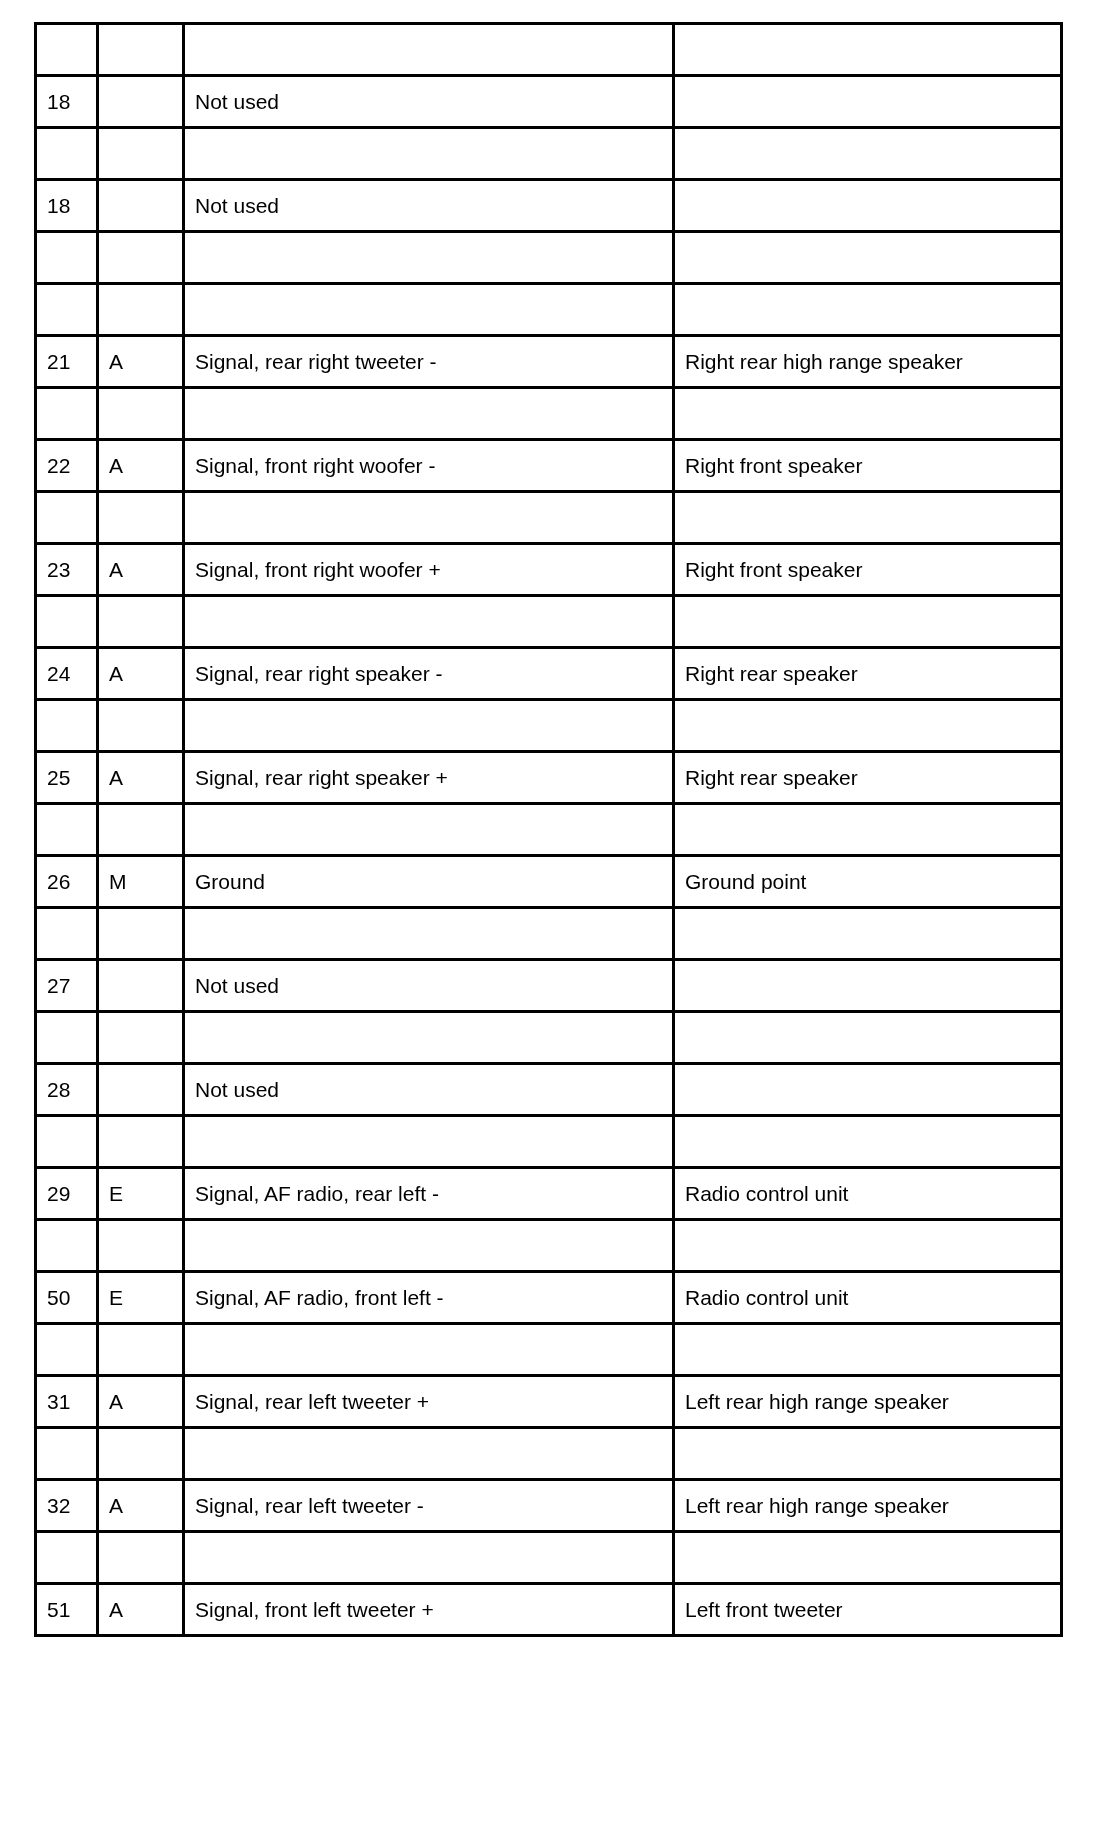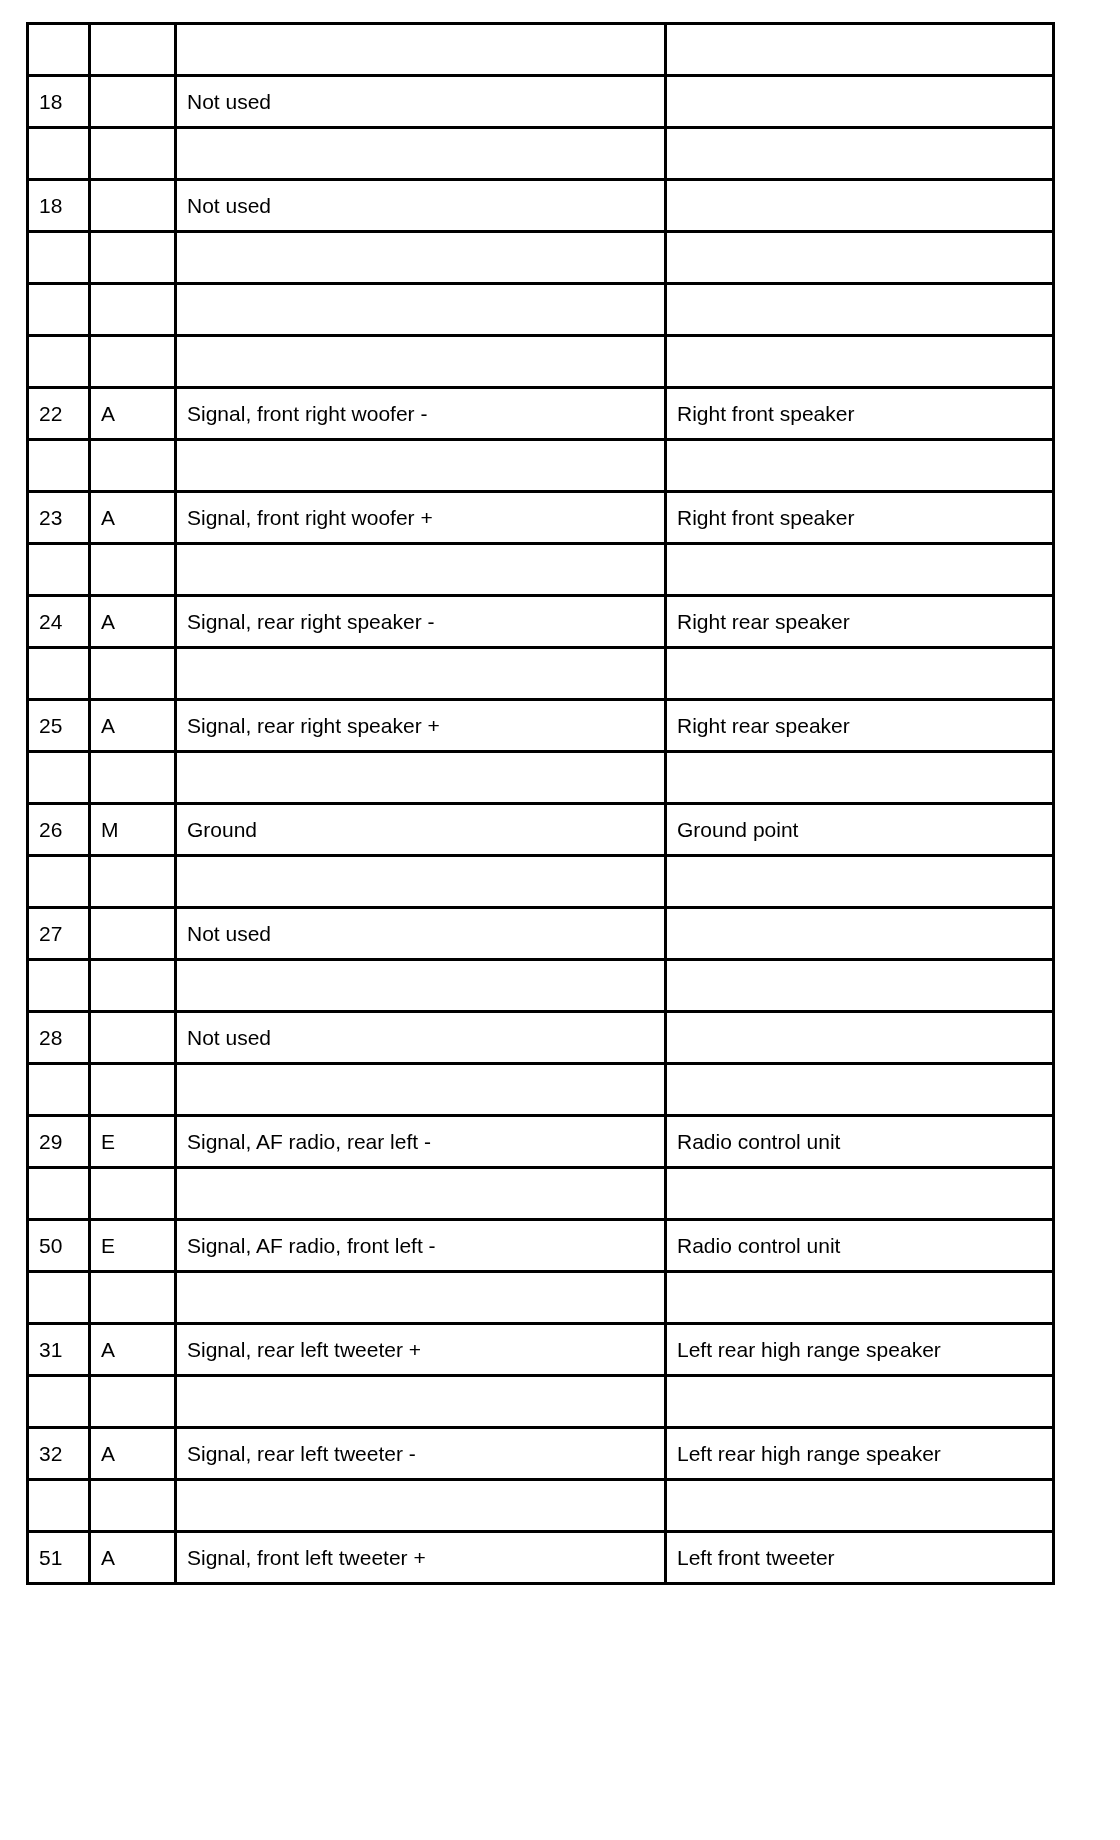--- a/index.html
+++ b/index.html
@@ -18,21 +18,21 @@
     position: relative;
     width: 1120px;
     height: 1840px;
     box-sizing: border-box;
     padding: 22px 24px 0 24px;
   }
   table.pinout {
     border-collapse: collapse;
     table-layout: fixed;
     width: 1026px;
-    margin-left: 2px;
+    margin-left: 10px;
   }
   table.pinout td {
     border: 3px solid #000000;
     padding: 0;
     vertical-align: middle;
     font-size: 21px;
     line-height: 1.1;
     height: 52px;
     box-sizing: border-box;
   }
@@ -142,20 +142,34 @@
           <td class="code">
             <span class="cellpad"></span>
           </td>
           <td class="desc">
             <span class="cellpad"></span>
           </td>
           <td class="comp">
             <span class="cellpad"></span>
           </td>
         </tr>
+        <tr>
+          <td class="num">
+            <span class="cellpad">21</span>
+          </td>
+          <td class="code">
+            <span class="cellpad">A</span>
+          </td>
+          <td class="desc">
+            <span class="cellpad">Signal, rear right tweeter -</span>
+          </td>
+          <td class="comp">
+            <span class="cellpad">Right rear high range speaker</span>
+          </td>
+        </tr>
         <tr class="spacer">
           <td class="num">
             <span class="cellpad"></span>
           </td>
           <td class="code">
             <span class="cellpad"></span>
           </td>
           <td class="desc">
             <span class="cellpad"></span>
           </td>

